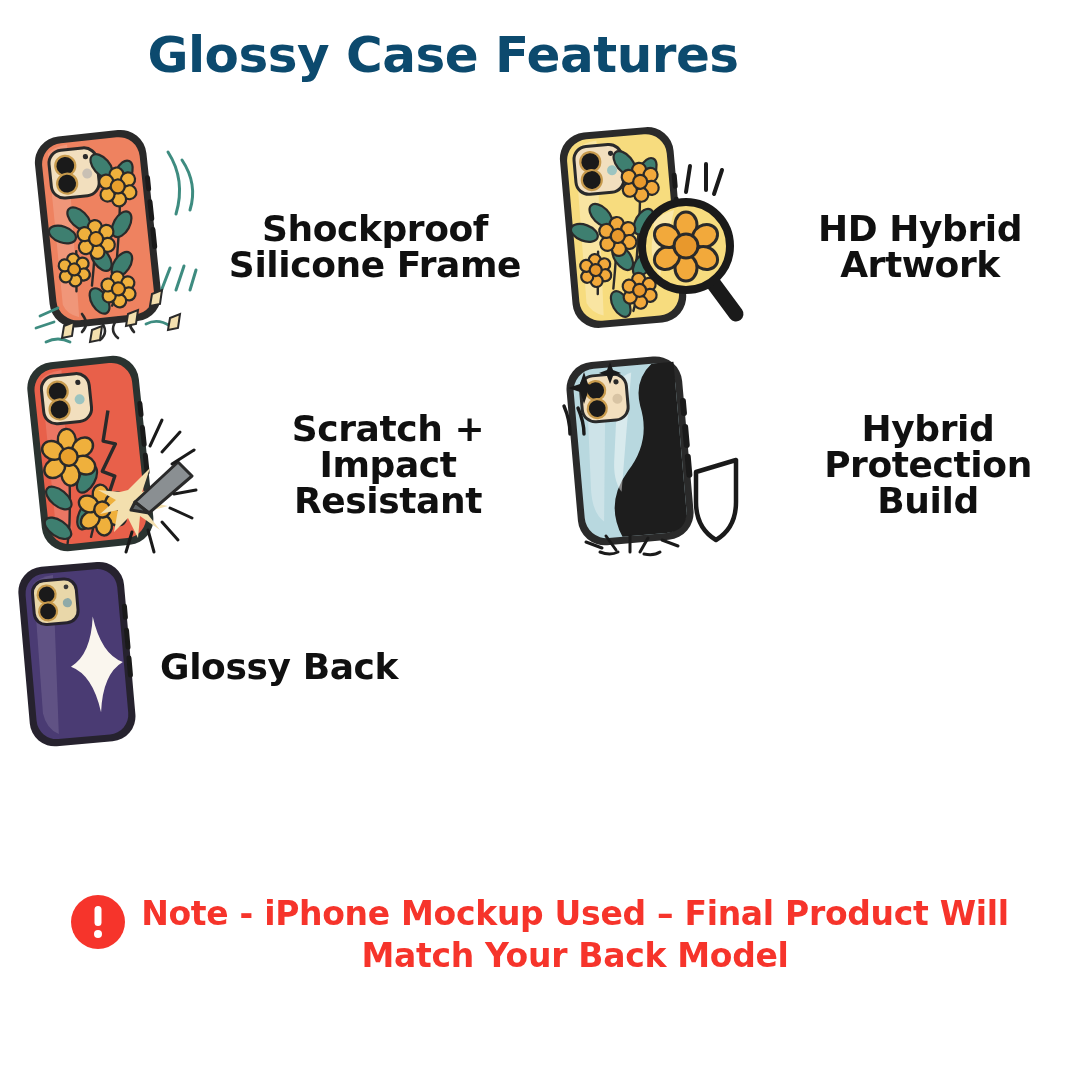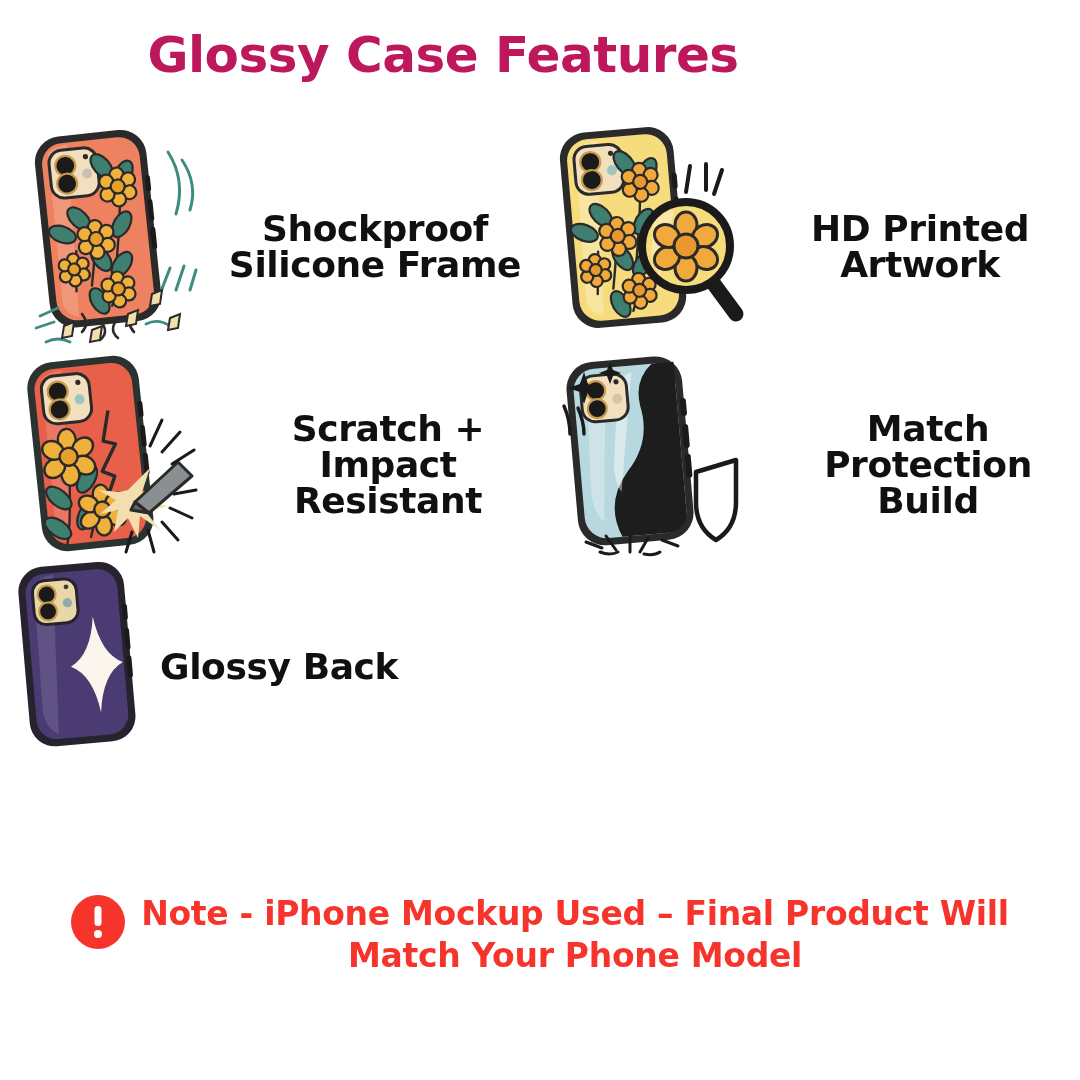--- a/index.html
+++ b/index.html
@@ -25,21 +25,21 @@
   
   .title {
     position: absolute;
     top: 26px;
     left: 0;
     width: 886px;
     text-align: center;
     font-size: 50px;
     font-weight: 700;
     letter-spacing: -0.5px;
-    color: #be185d;
+    color: #0c4a6e;
     font-family: "DejaVu Sans", sans-serif;
   }
 
   
   .features {
     position: absolute;
     top: 118px;
     left: 0;
     width: 1080px;
   }
@@ -363,21 +363,21 @@
                   <ellipse cx="19" cy="12" rx="11" ry="13" transform="rotate(120 19 12)"></ellipse>
                   <ellipse cx="0" cy="22" rx="11" ry="13"></ellipse>
                   <ellipse cx="-19" cy="12" rx="11" ry="13" transform="rotate(60 -19 12)"></ellipse>
                   <ellipse cx="-19" cy="-10" rx="11" ry="13" transform="rotate(120 -19 -10)"></ellipse>
                 </g>
                 <circle cx="0" cy="0" r="12" fill="#E8982C" stroke="#2A2A2A" stroke-width="3"></circle>
               </g>
             </g>
           </svg>
         </div>
-        <div class="caption">HD Printed Artwork</div>
+        <div class="caption">HD Hybrid Artwork</div>
       </div>
     </div>
 
     <div class="row row2">
 
       <div class="cell">
         <div class="art tall">
           <svg width="215" height="210" viewBox="0 0 215 210" aria-hidden="true">
             <g transform="rotate(-6 95 100)">
               <rect x="34" y="8" width="112" height="190" rx="26" fill="#2A3330"></rect>
@@ -497,21 +497,21 @@
               <path d="M46 192 L62 198"></path>
               <path d="M66 186 L76 200"></path>
               <path d="M90 186 L90 202"></path>
               <path d="M108 188 L100 202"></path>
               <path d="M122 190 L138 196"></path>
               <path d="M60 202 q10 4 18 0"></path>
               <path d="M104 204 q10 2 16 -2"></path>
             </g>
           </svg>
         </div>
-        <div class="caption">Match Protection Build</div>
+        <div class="caption">Hybrid Protection Build</div>
       </div>
     </div>
 
     <div class="row row3">
       <div class="cell wide">
         <div class="art" style="height:190px">
           <svg width="160" height="190" viewBox="0 0 160 190" aria-hidden="true">
             <g transform="rotate(-5 78 95)">
               <rect x="24" y="4" width="106" height="180" rx="25" fill="#26222E"></rect>
               <rect x="31" y="11" width="92" height="166" rx="20" fill="#4A3B73"></rect>
@@ -535,17 +535,17 @@
         <div class="caption">Glossy Back</div>
       </div>
     </div>
 
   </div>
 
   <div class="note">
     <div class="note-icon"></div>
     <div class="note-text">
       <div>Note - iPhone Mockup Used – Final Product Will</div>
-      <div>Match Your Phone Model</div>
+      <div>Match Your Back Model</div>
     </div>
   </div>
 
 </div>
 
 </body></html>

